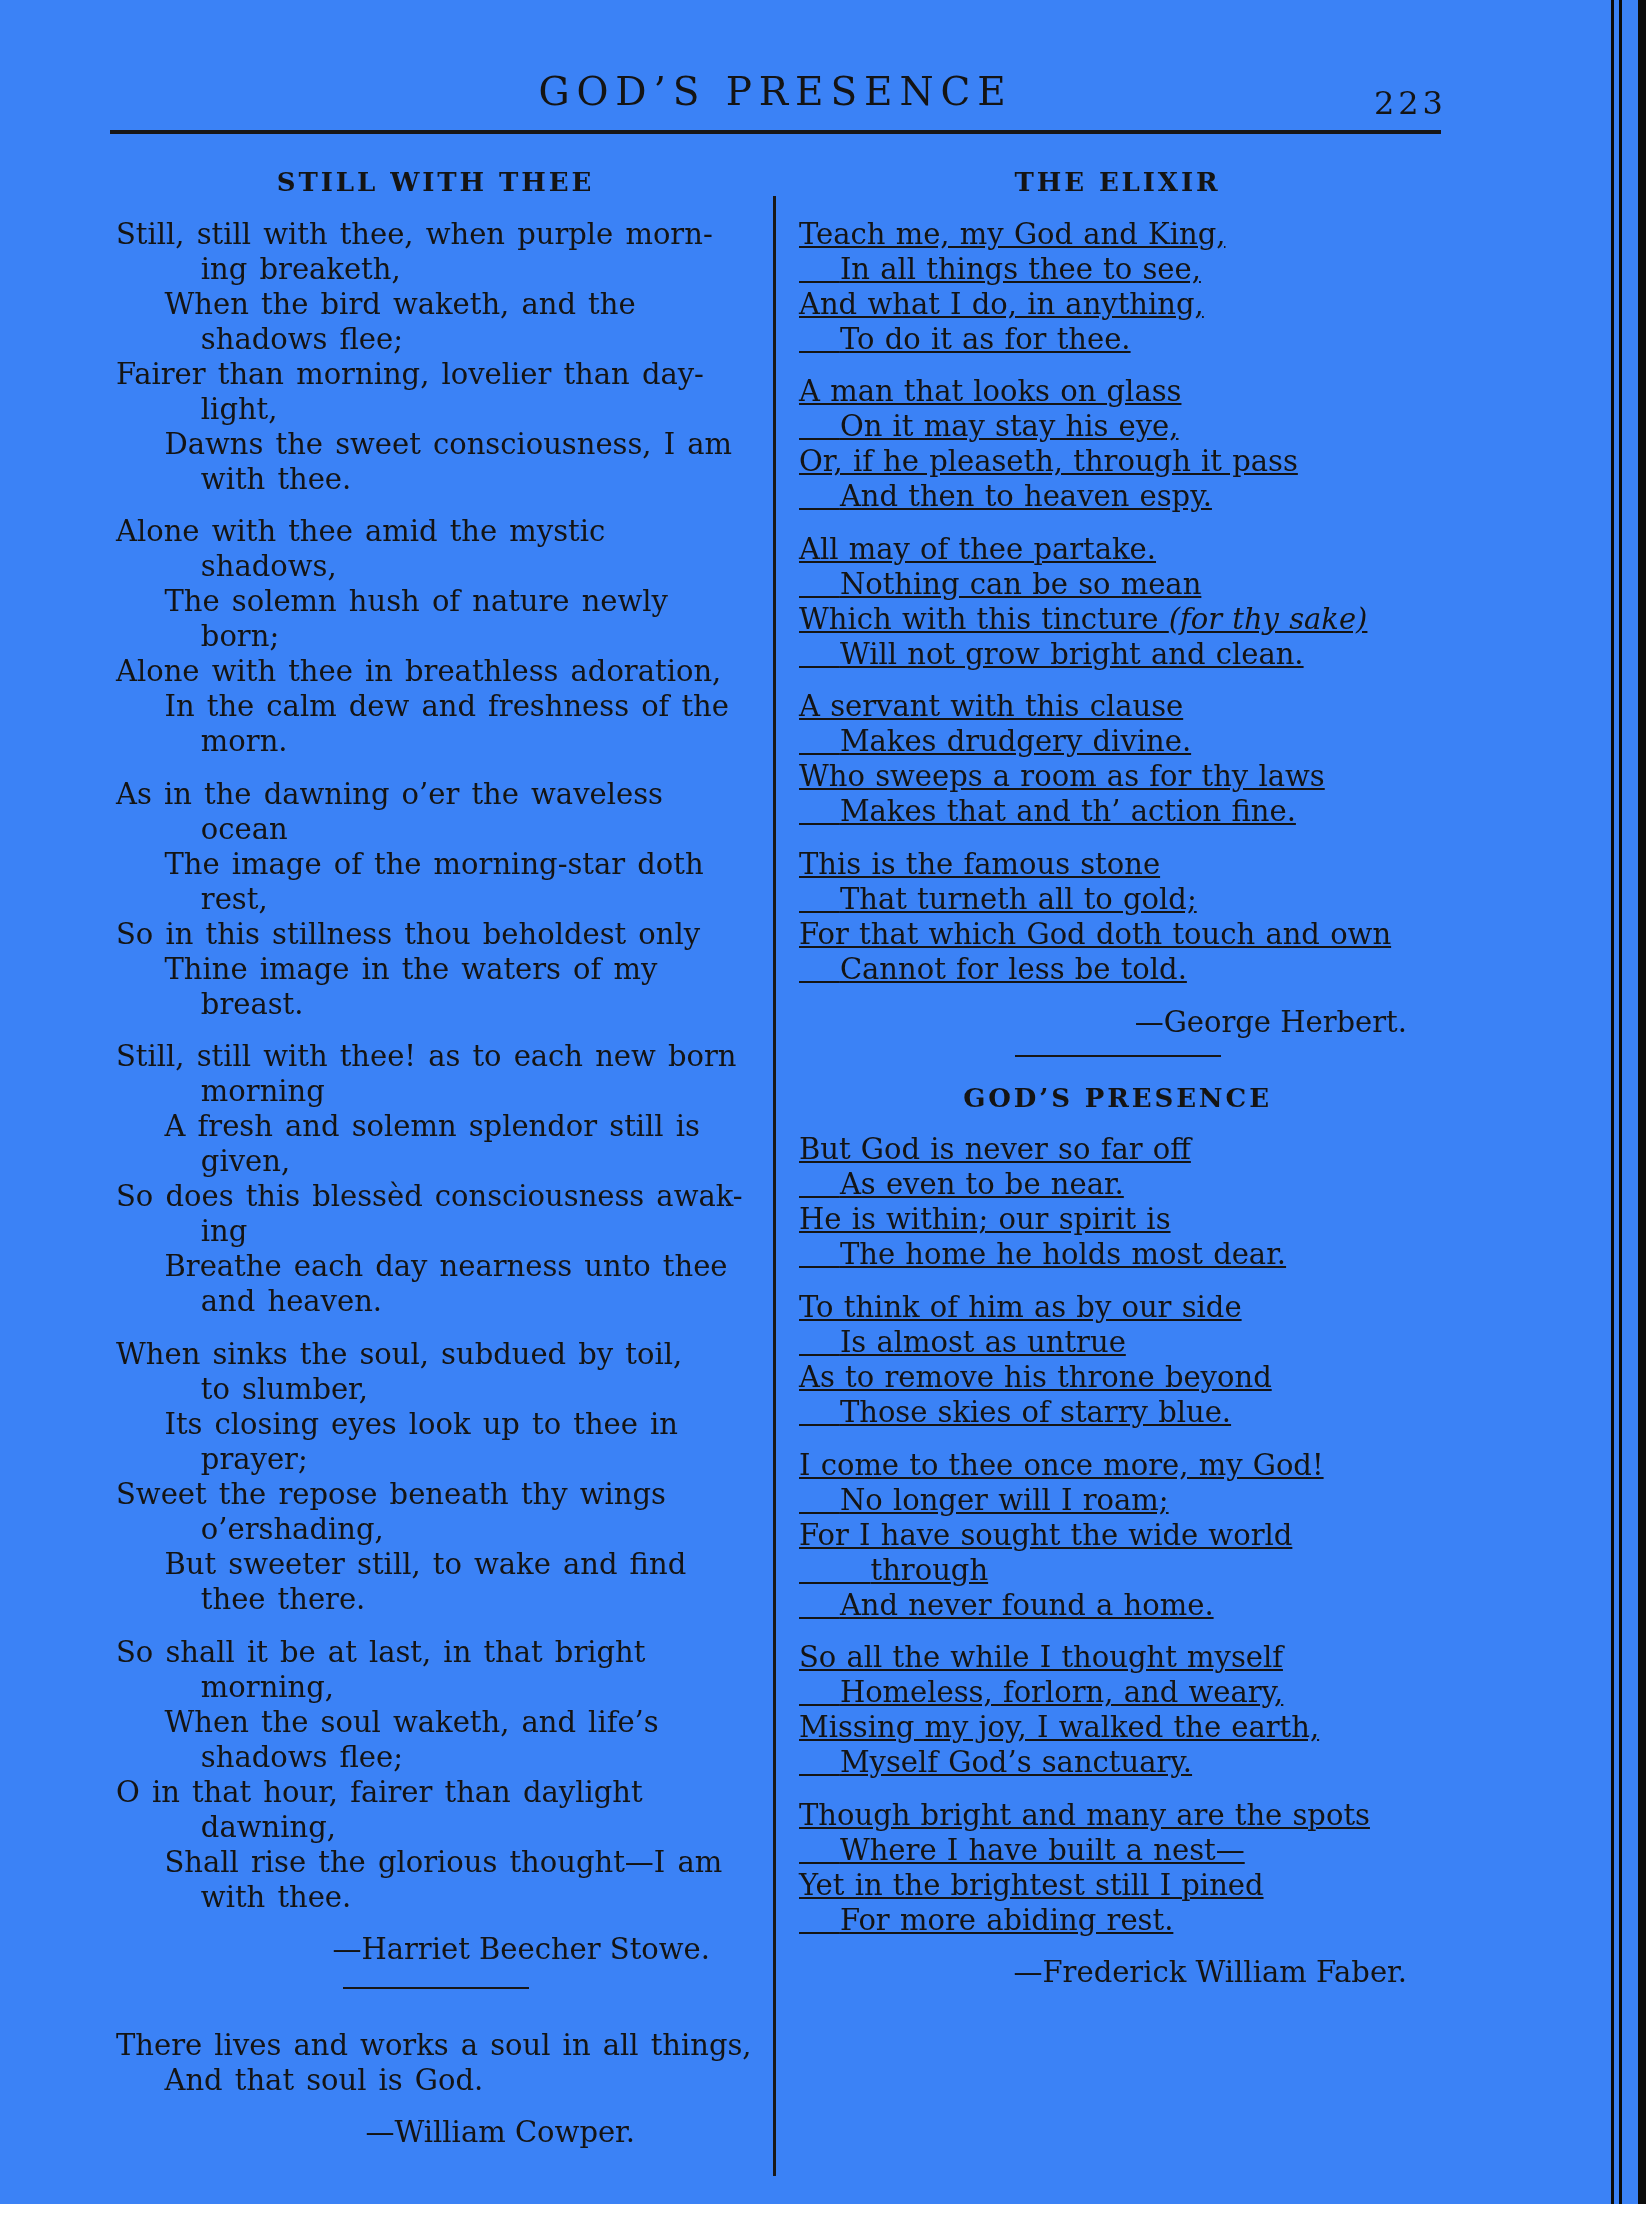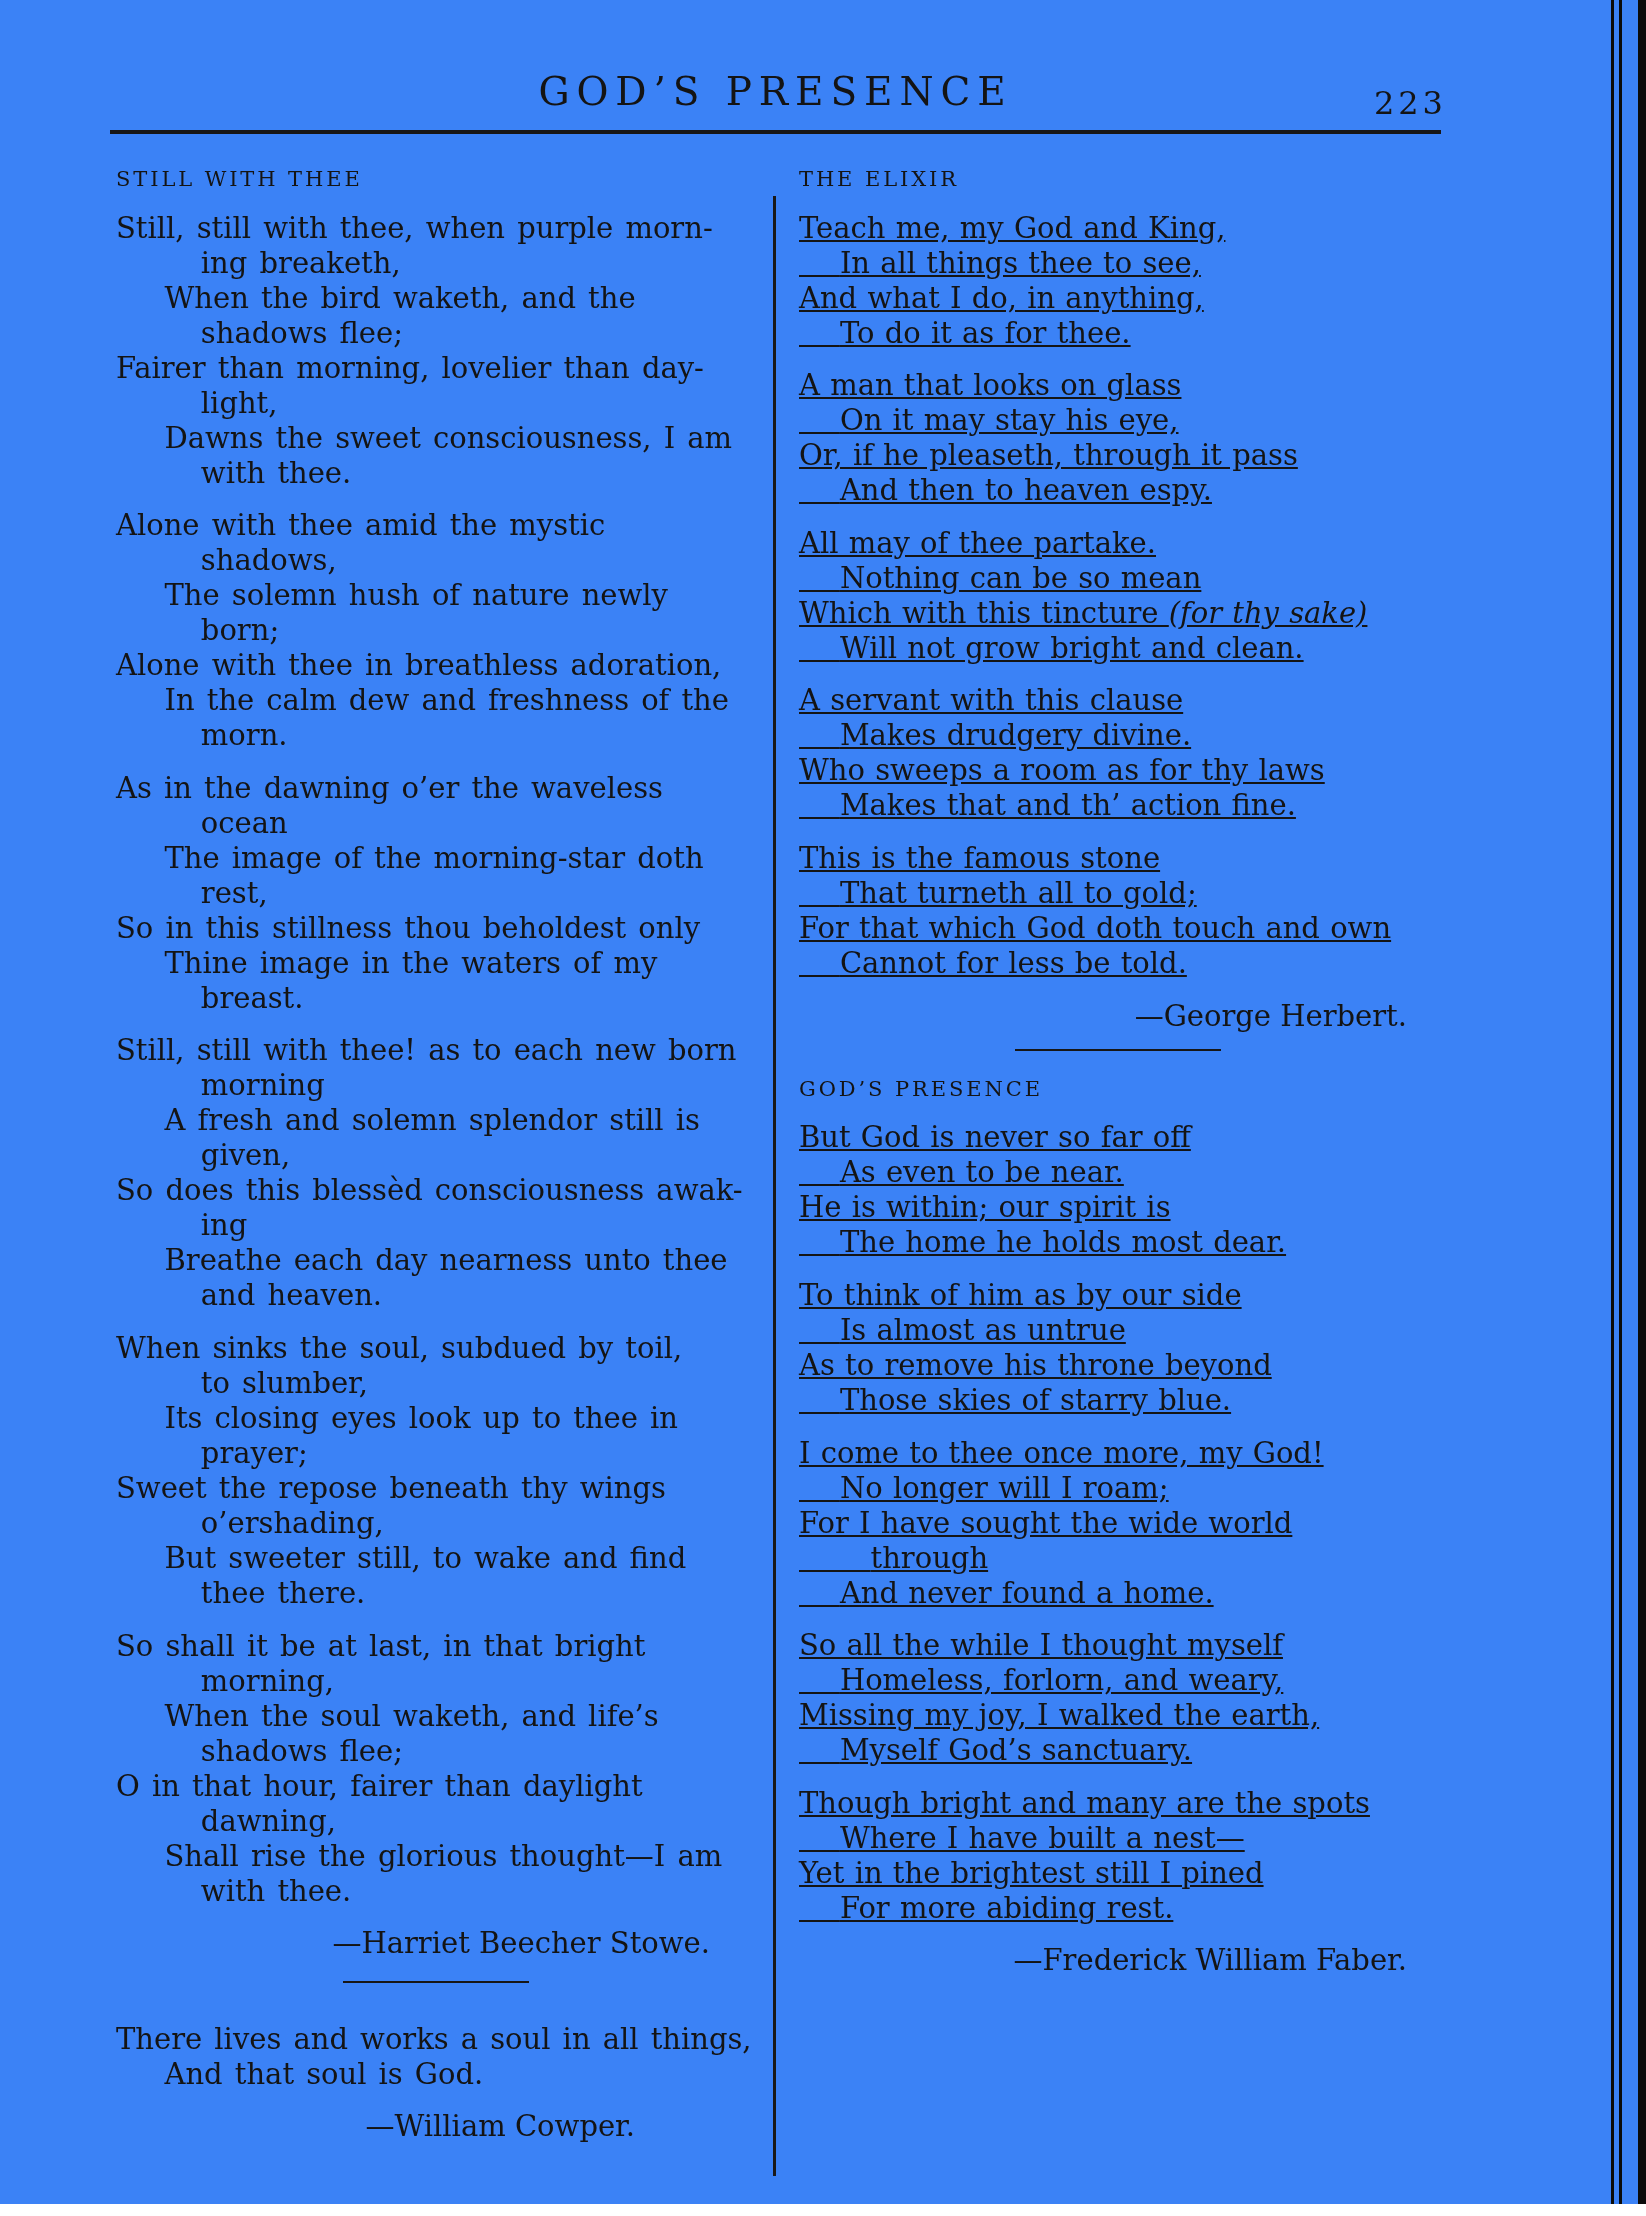--- a/index.html
+++ b/index.html
@@ -42,24 +42,24 @@
   .bind-1 { left: 1611px; width: 2.9px; }
   .bind-2 { left: 1619px; width: 2.9px; }
   .bind-3 { left: 1638px; width: 7.8px; }
   .col {
     position: absolute;
     top: 167px;
   }
   .col-left  { left: 116px; width: 639px; }
   .col-right { left: 799px; width: 637px; }
   .poem-title {
-    font-size: 21px;
-    font-weight: normal;
+    font-size: 26px;
+    font-weight: bold;
     letter-spacing: 2.9px;
-    text-align: left;
+    text-align: center;
     margin: 0 0 19.6px 0;
     white-space: nowrap;
   }
   .stanza {
     white-space: pre-wrap;
     font-size: 29px;
     line-height: 35px;
     margin: 0 0 17.6px 0;
   }
   .col-left .stanza { word-spacing: 2.9px; }

